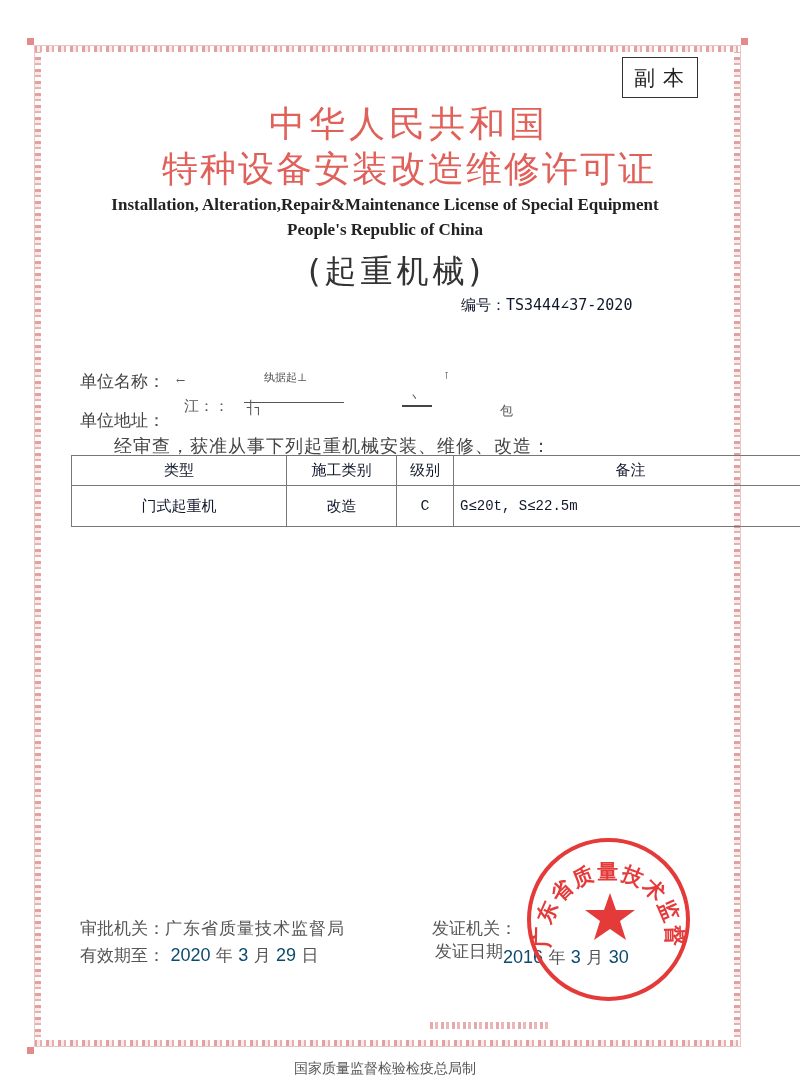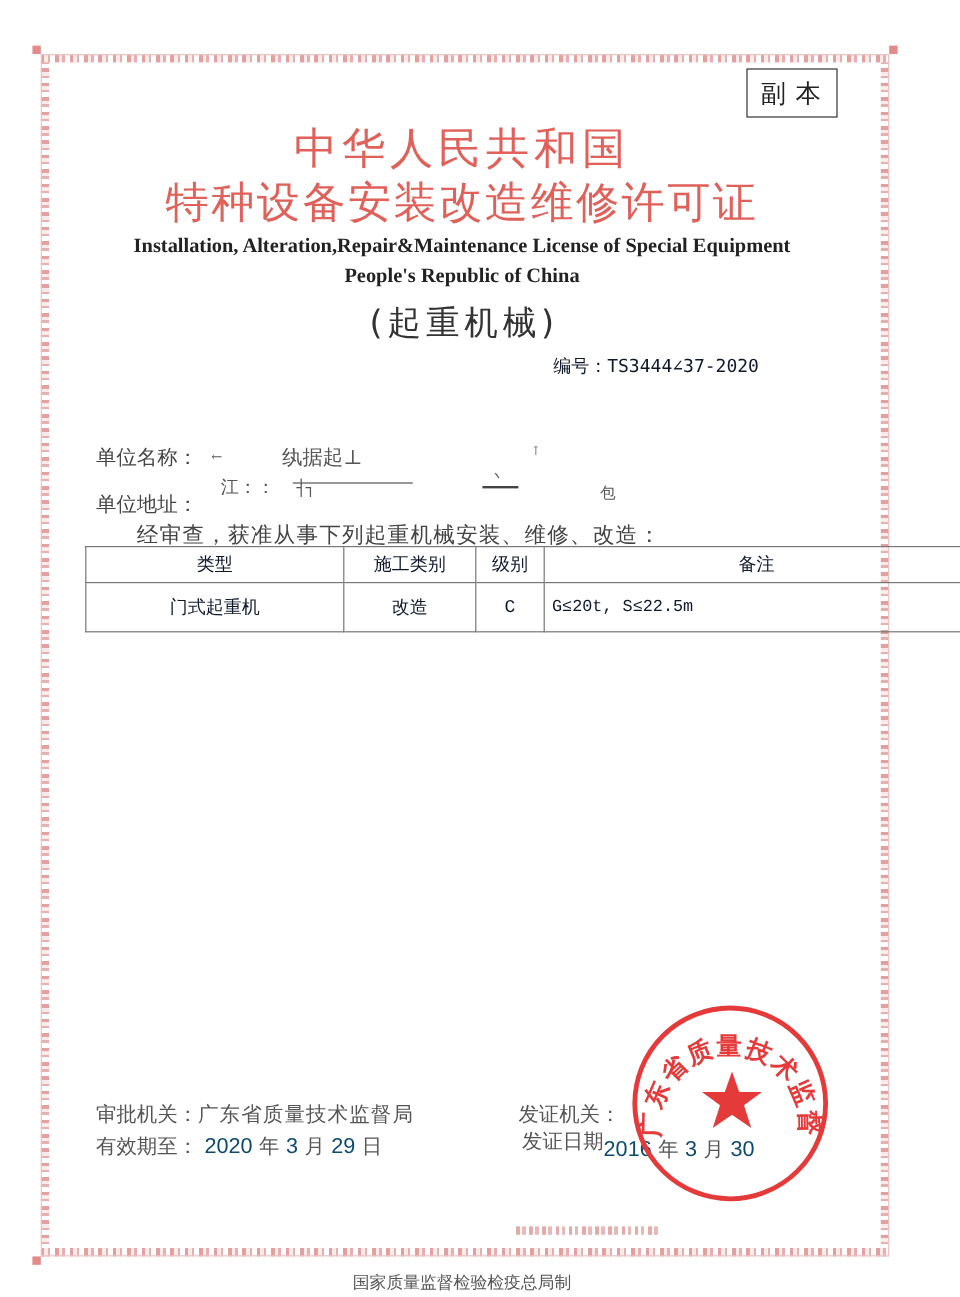--- a/index.html
+++ b/index.html
@@ -29,33 +29,33 @@
     opacity:0.9;
   }
   .copy-box {
     position:absolute; left:622px; top:57px; width:76px; height:41px;
     border:1.5px solid #333; box-sizing:border-box;
     font-family:"DejaVu Sans", sans-serif; font-size:21px; color:#222;
     display:flex; align-items:center; justify-content:center; letter-spacing:8px; padding-left:6px;
   }
   .title-cn {
     position:absolute; left:0; width:770px; text-align:center;
-    font-family:"DejaVu Sans", sans-serif; color:#e0605a; font-weight:normal;
+    font-family:"DejaVu Sans", sans-serif; color:#e0605a; font-weight:normal;padding-left:24px;
   }
   .title1 { top:100px; font-size:36px; letter-spacing:4px; }
   .title2 { top:145px; font-size:36px; letter-spacing:2px; }
   .title-en {
     position:absolute; left:0; width:770px; text-align:center;
     font-family:"Liberation Serif", serif; font-weight:bold; color:#222; font-size:17px;
   }
   .en1 { top:195px; }
   .en2 { top:220px; }
   .category {
     position:absolute; left:308px; top:250px; font-family:"DejaVu Sans", sans-serif;
-    font-size:28px; color:#333; letter-spacing:4px;
+    font-size:32px; color:#333; letter-spacing:4px;
   }
   .serial {
     position:absolute; left:461px; top:296px; font-family:"DejaVu Sans Mono", monospace;
     font-size:15px; color:#0f172a;
   }
   .field-row {
     position:absolute; left:80px; font-size:17px; color:#444; font-family:"DejaVu Serif", serif;
   }
   .unit-name-row { top:370px; }
   .unit-addr-row { top:409px; }
@@ -114,21 +114,21 @@
   <div class="category">(起重机械)</div>
 
   <div class="serial">
     <span style="font-family:'DejaVu Serif',serif;">编号：</span><span>TS3444∠37-2020</span>
   </div>
 
   <div class="field-row unit-name-row">
     <span>单位名称：</span>
   </div>
   <span class="frag" style="left:176px;top:374px;font-size:11px;">←</span>
-  <span class="frag" style="left:235px;top:370px;font-size:17px;">纨据起⊥</span>
+  <span class="frag" style="left:264px;top:370px;font-size:11px;">纨据起⊥</span>
   <span class="frag" style="left:444px;top:370px;font-size:10px;">⊺</span>
   <div class="underline-1"></div>
 
   <div class="field-row unit-addr-row">
     <span>单位地址：</span>
   </div>
   <span class="frag" style="left:184px;top:397px;font-size:15px;">江：：</span>
   <span class="frag" style="left:247px;top:400px;font-size:13px;">┤┐</span>
   <span class="frag" style="left:409px;top:390px;font-size:12px;">丶</span>
   <div class="underline-2"></div>

